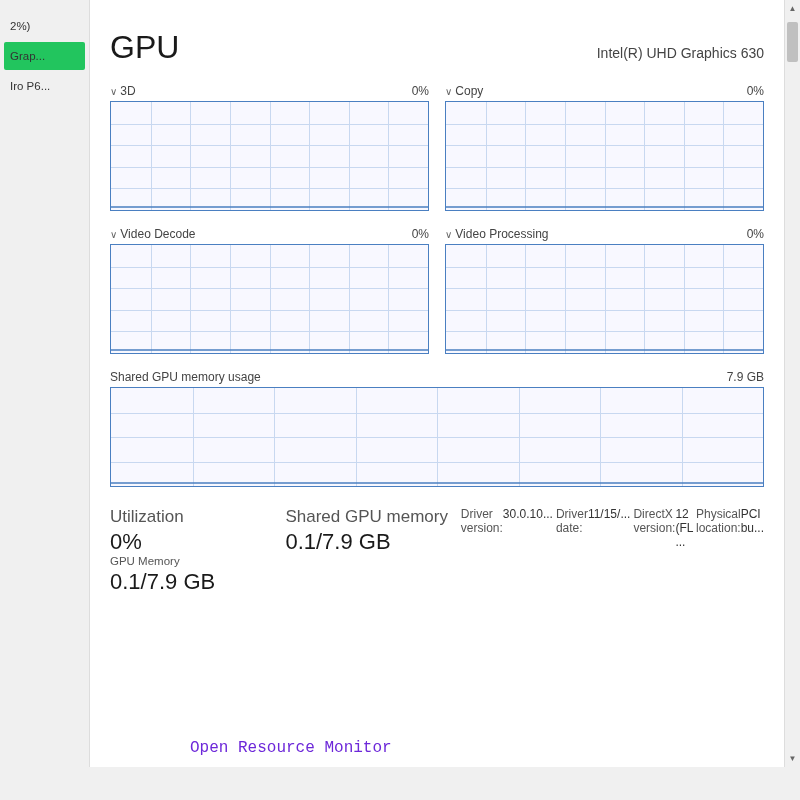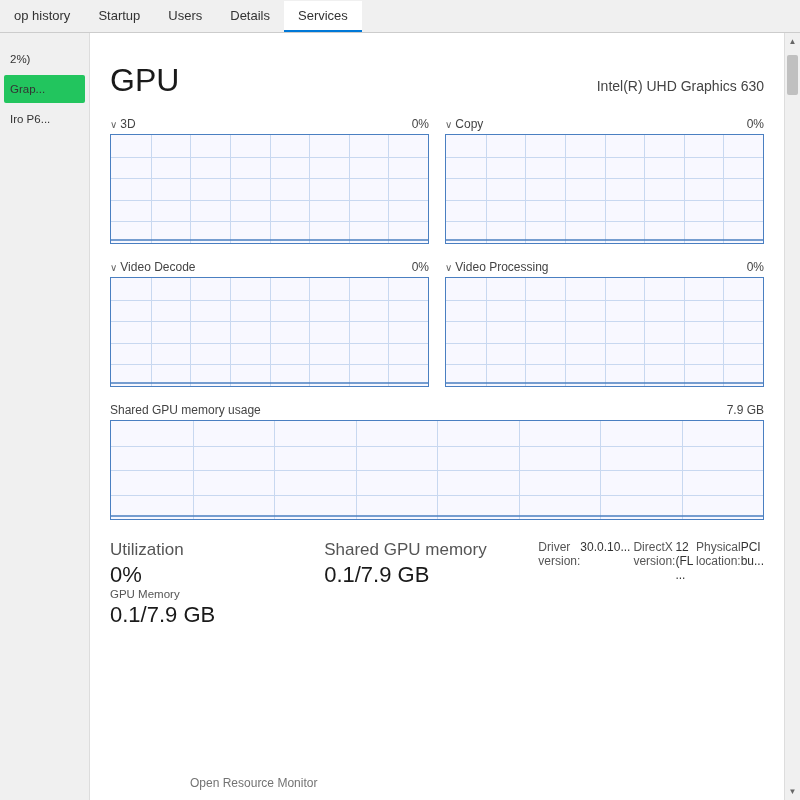--- a/index.html
+++ b/index.html
@@ -301,48 +301,32 @@
       height: 40px;
       background: #c0c0c0;
       border-radius: 2px;
     }
 
     
     .resource-monitor-link {
       position: absolute;
       bottom: 10px;
       left: 100px;
-      font-size: 12px;
-      color: #737373;
+      font-size: 16px;
+      color: #6d28d9;
       cursor: pointer;
       text-decoration: none;
+      font-family: Liberation Mono, monospace;
     }
   </style>
 </head>
 <body>
 
 <div class="task-manager-window">
 
-  <div class="tab-bar">
-    <div class="tab">
-      <span>op history</span>
-    </div>
-    <div class="tab">
-      <span>Startup</span>
-    </div>
-    <div class="tab">
-      <span>Users</span>
-    </div>
-    <div class="tab">
-      <span>Details</span>
-    </div>
-    <div class="tab active">
-      <span>Services</span>
-    </div>
-  </div>
 
   <div class="main-content">
 
     <div class="sidebar">
       <div class="sidebar-item">
         <div class="item-label">2%)</div>
       </div>
       <div class="sidebar-item selected">
         <div class="item-label">Grap...</div>
       </div>
@@ -512,20 +496,24 @@
           <div class="stat-label">Shared GPU memory</div>
           <div class="stat-value">0.1/7.9 GB</div>
         </div>
 
         <div class="driver-info">
           <div class="driver-row">
             <span class="driver-row-label">Driver version:</span>
             <span class="driver-row-value">30.0.10...</span>
           </div>
           <div class="driver-row">
+            <span class="driver-row-label">Driver date:</span>
+            <span class="driver-row-value">11/15/...</span>
+          </div>
+          <div class="driver-row">
             <span class="driver-row-label">DirectX version:</span>
             <span class="driver-row-value">12 (FL ...</span>
           </div>
           <div class="driver-row">
             <span class="driver-row-label">Physical location:</span>
             <span class="driver-row-value">PCI bu...</span>
           </div>
         </div>
 
       </div>

